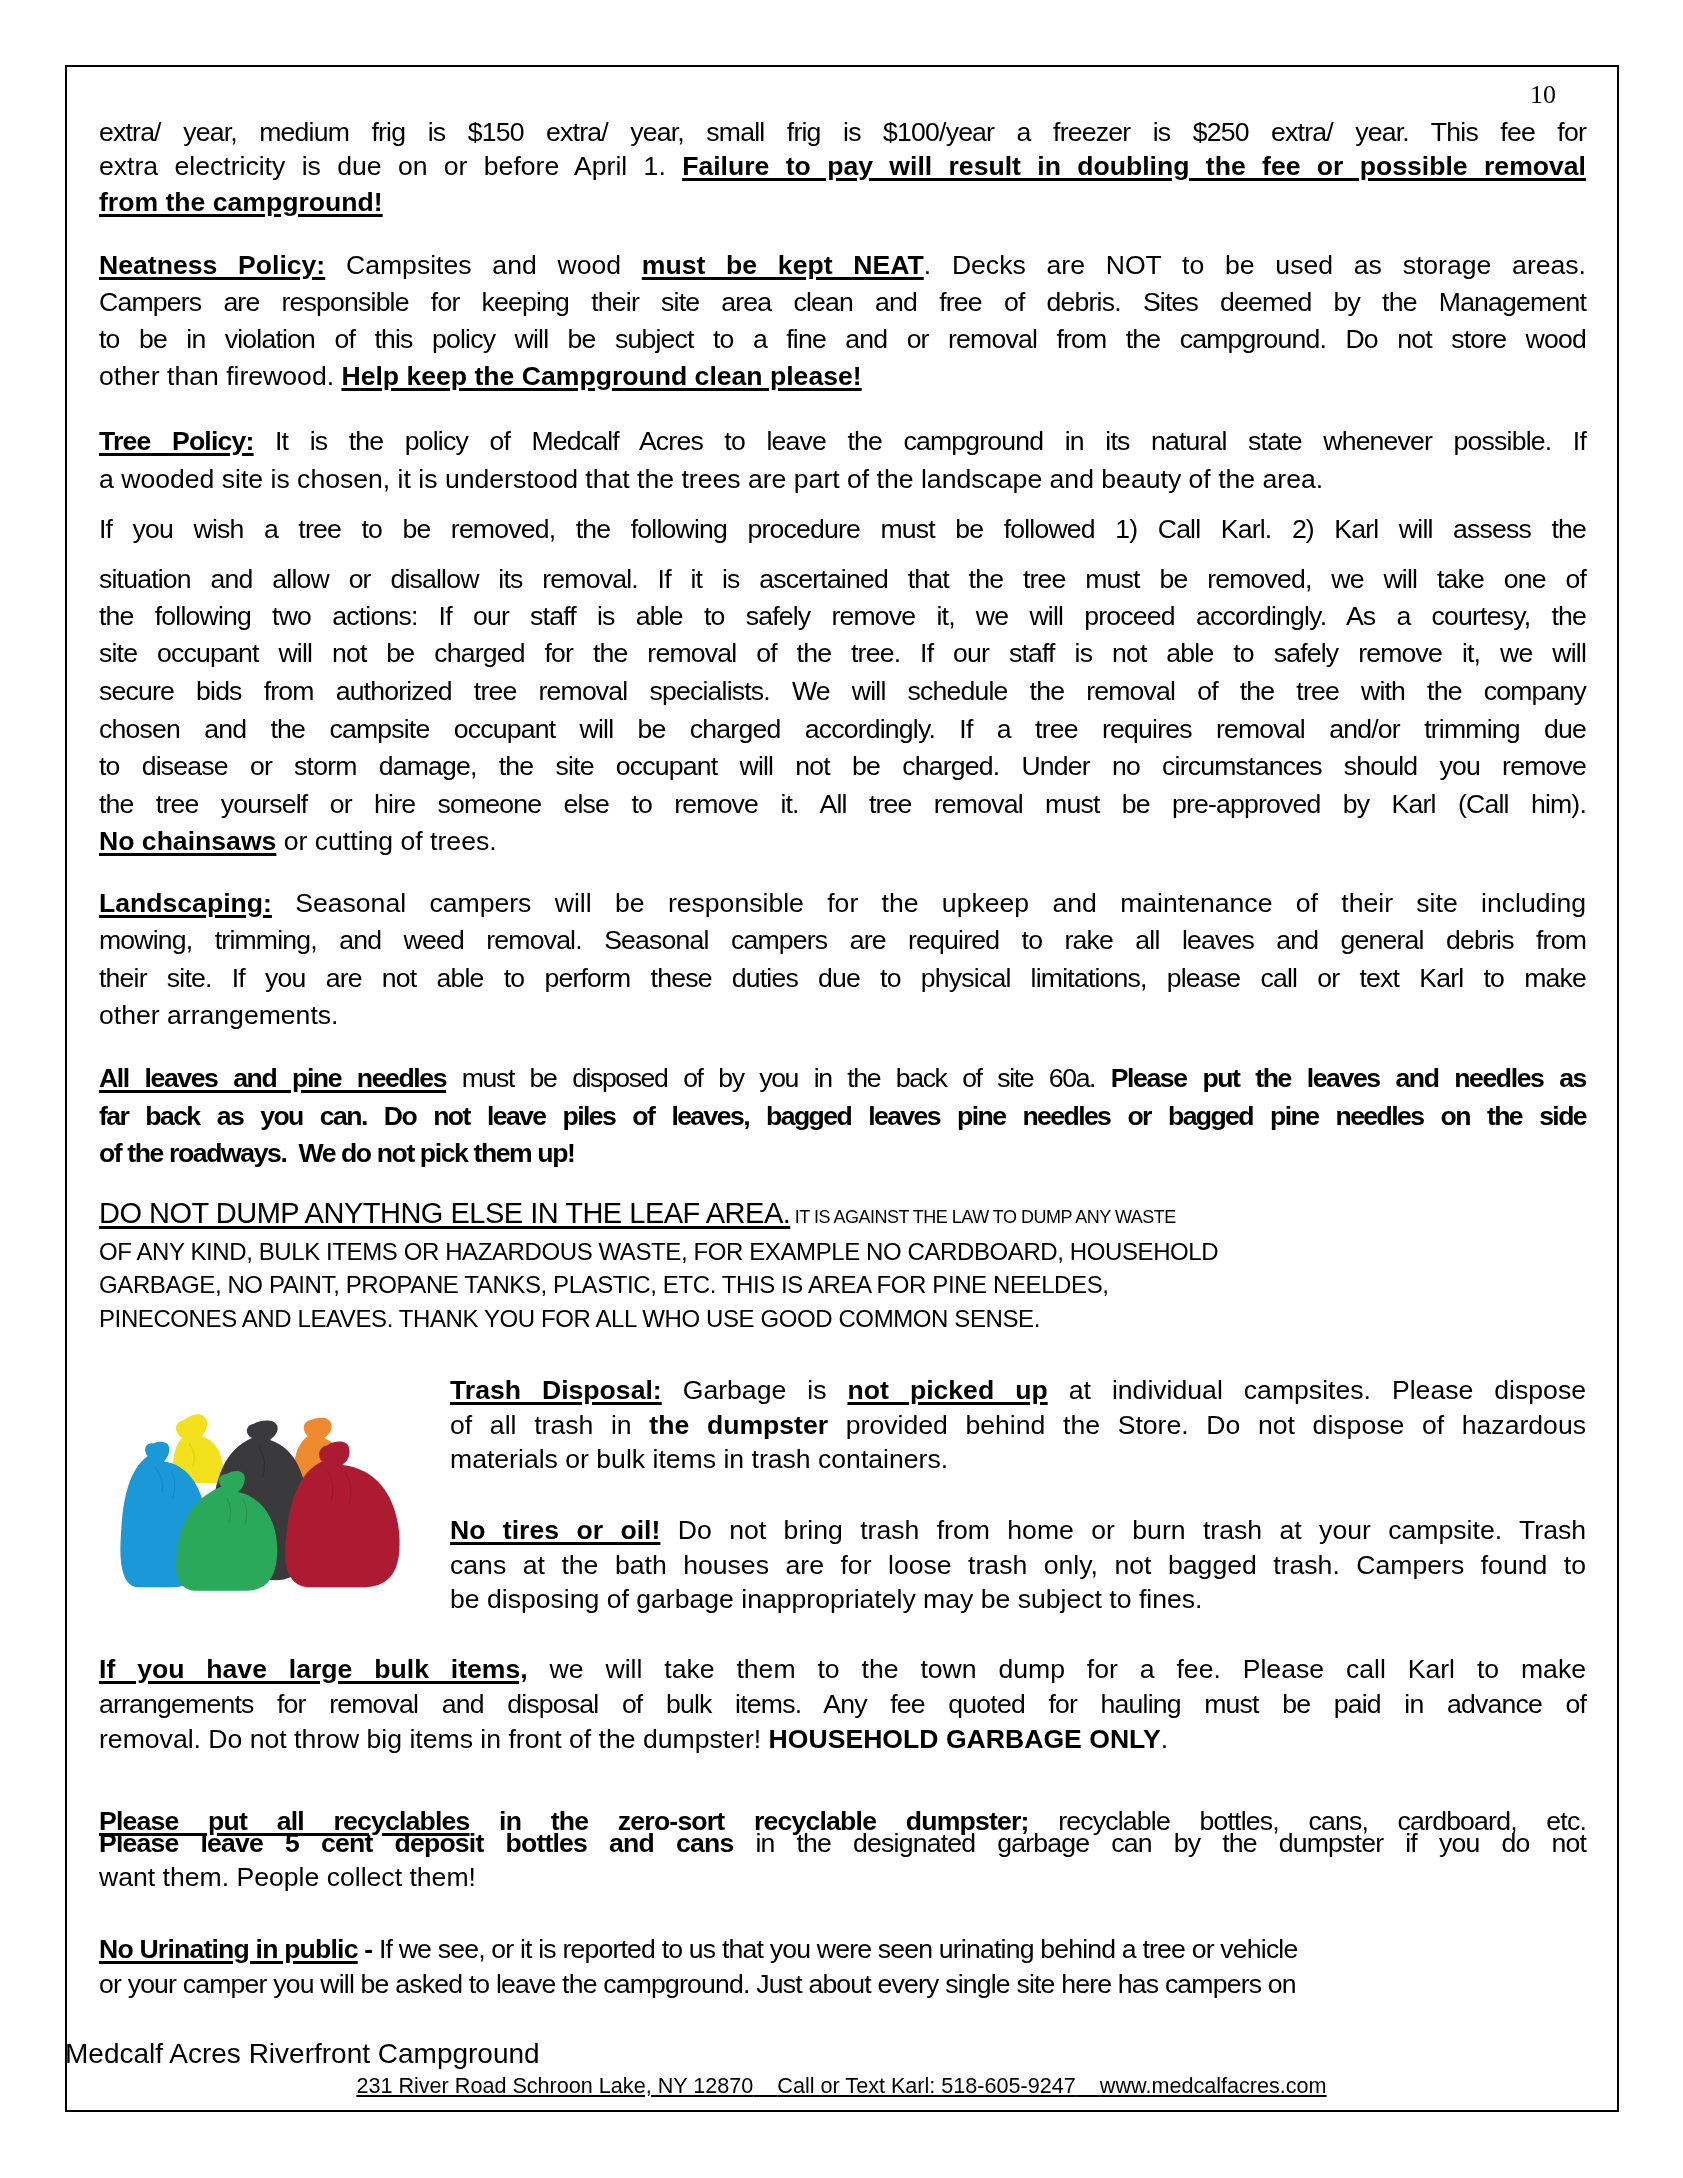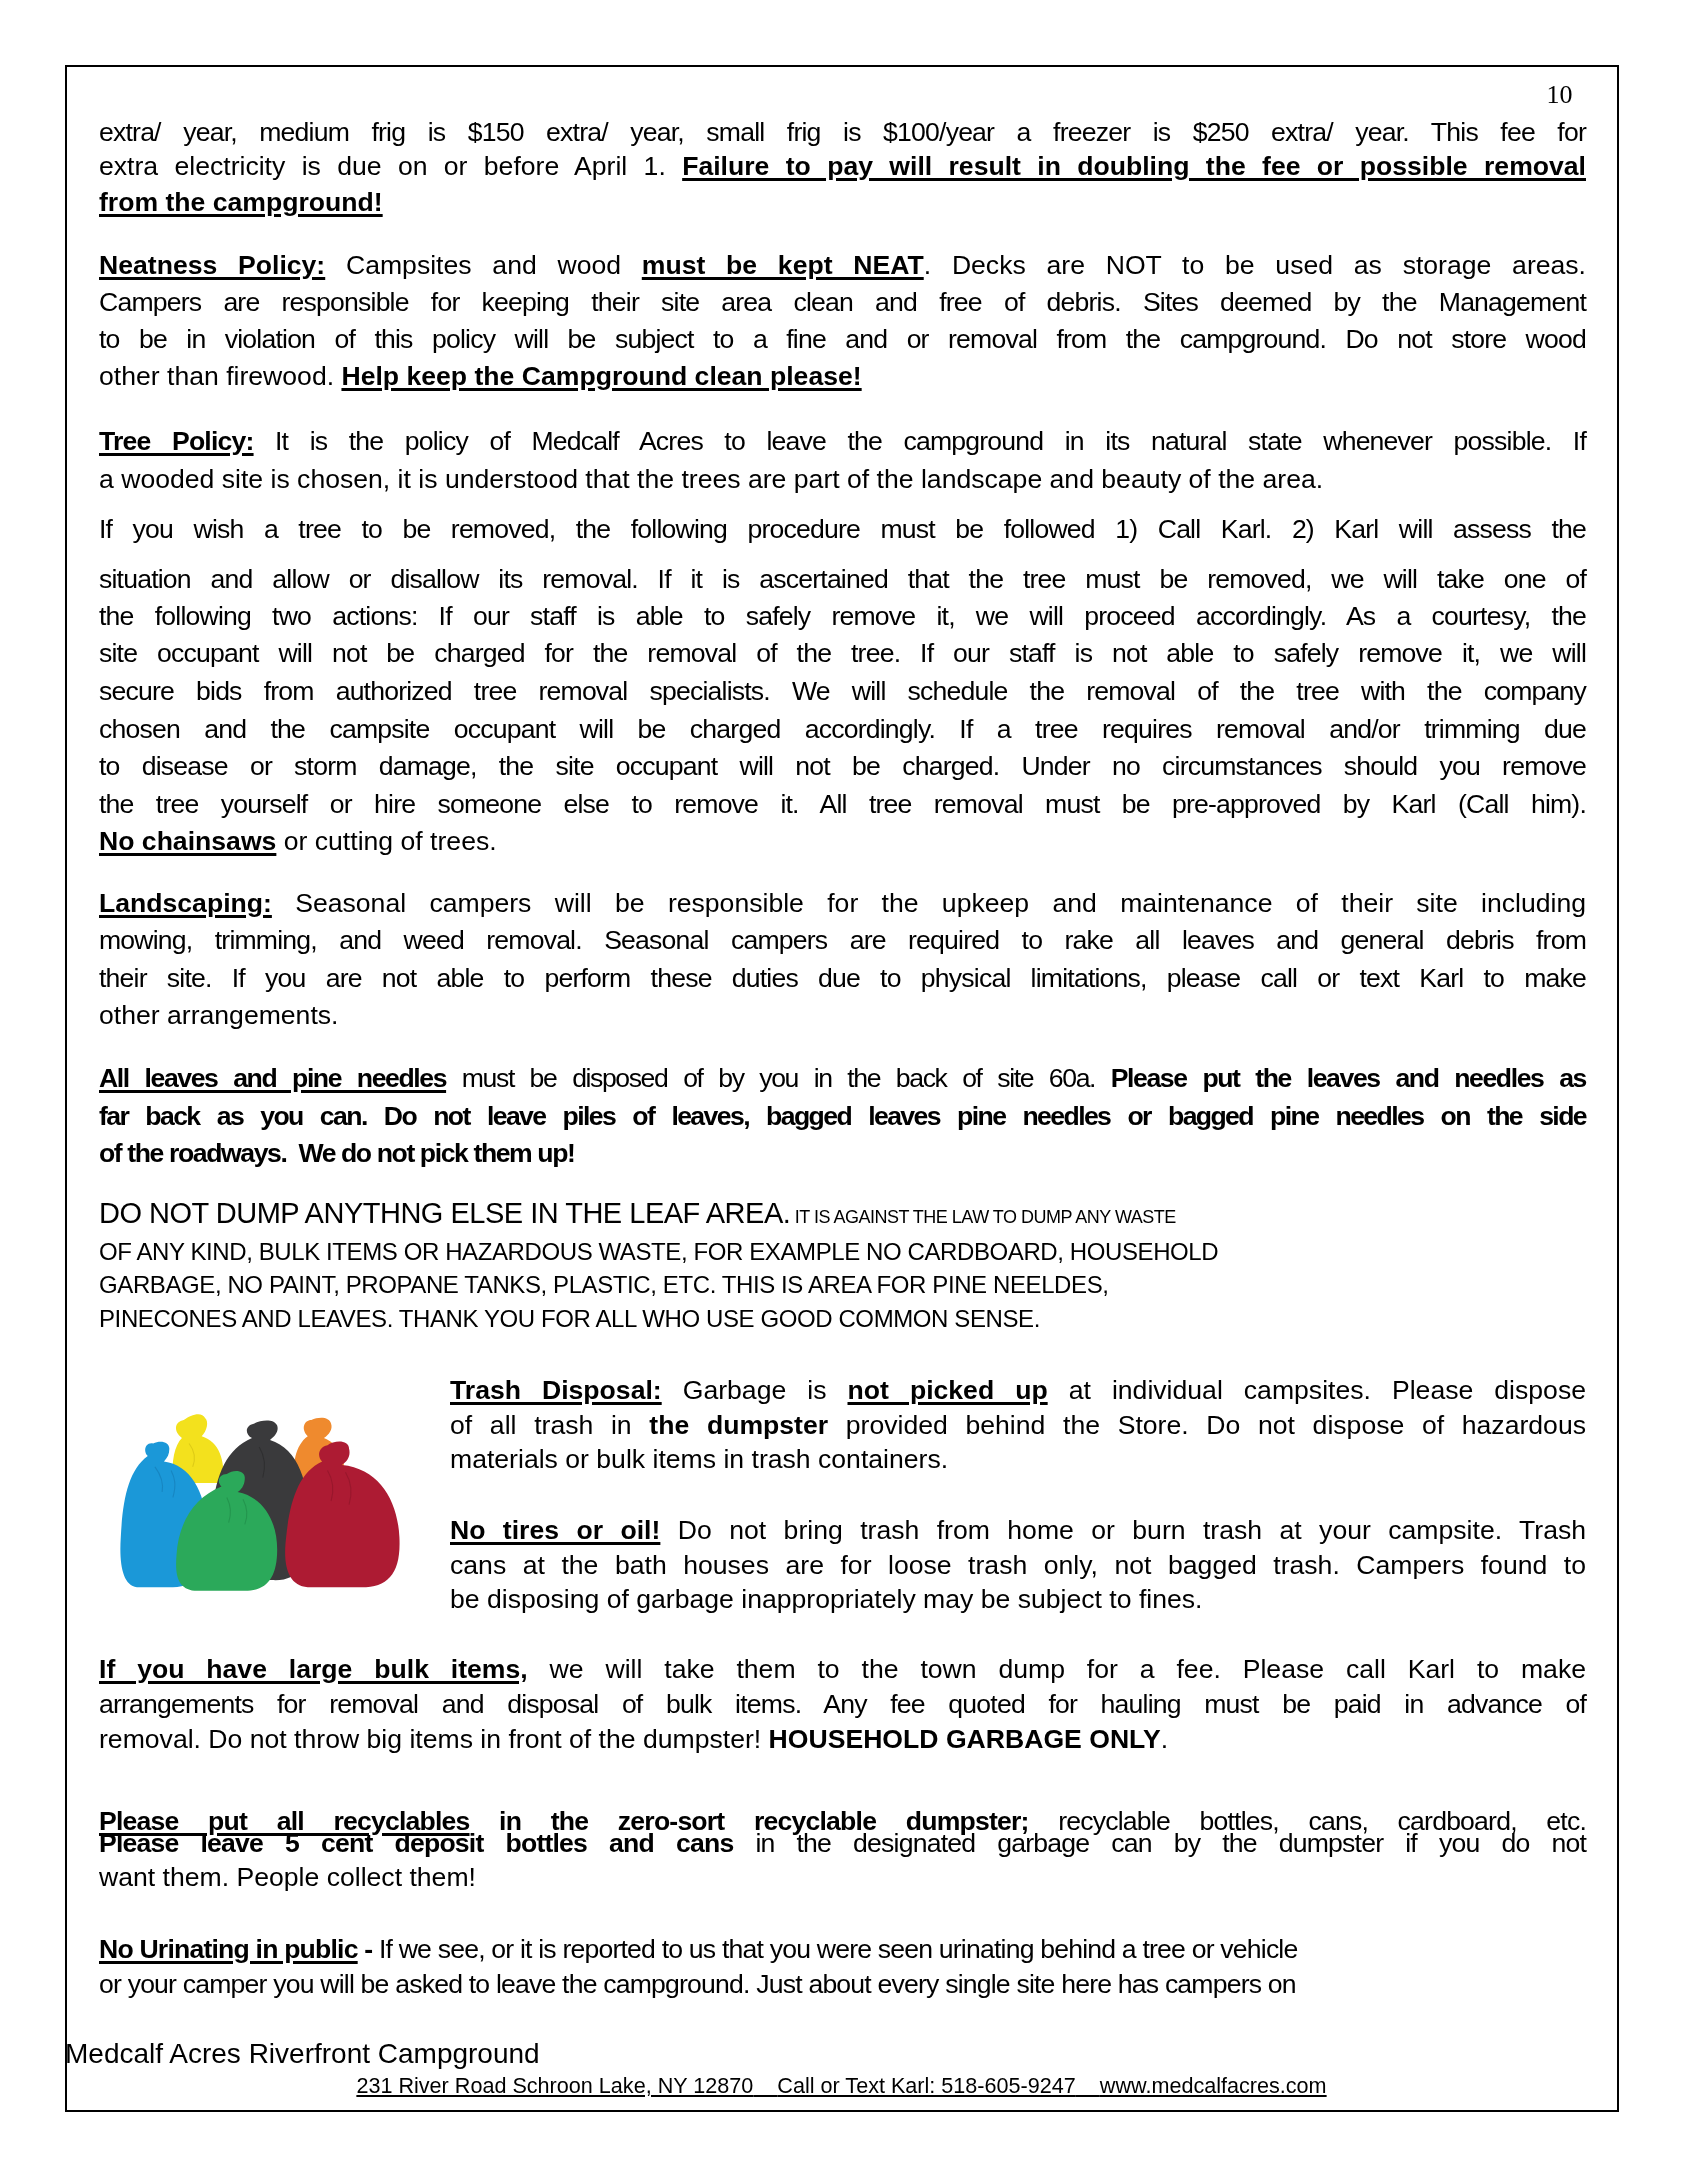--- a/index.html
+++ b/index.html
@@ -1,31 +1,31 @@
 <!DOCTYPE html>
 <html style="font-size:14.4px"><head>
 <meta charset="utf-8">
 <style>
   html, body { margin: 0; padding: 0; background: #ffffff; }
   body { width: 1683px; height: 2178px; position: relative; overflow: hidden;
          font-family: "Liberation Sans", sans-serif; color: #000; }
   .page-frame { position: absolute; left: 65px; top: 65px; width: 1550px; height: 2043px;
                 border: 2.7px solid #000; box-sizing: content-box; }
-  .page-number { position: absolute; left: 1530px; top: 79px; width: 59px; text-align: center;
+  .page-number { position: absolute; left: 1530px; top: 79px; width: 59px; text-align: left;
                  font-family: "Liberation Serif", serif; font-size: 26px; line-height: 31px; }
   .ln { position: absolute; left: 99px; width: 1487px; font-size: 26.6px; line-height: 34px;
         white-space: nowrap; text-align: justify; text-align-last: justify; height: 34px; overflow: visible; }
   .ln.last { text-align-last: left; }
   .ln.narrow { left: 450px; width: 1136px; }
   .ln.caps { font-size: 24px; }
   .ln.caps-head { font-size: 29px; }
   .ln.tight { letter-spacing: -0.8px; }
   .ln span { white-space: pre; }
   b, .b { font-weight: bold; }
-  .u { text-decoration-thickness: 2.7px; text-underline-offset: 2.7px; }
+  .u { text-decoration: underline; text-decoration-thickness: 2.7px; text-underline-offset: 2.7px; }
   .bu { font-weight: bold; text-decoration: underline; text-decoration-thickness: 2.7px; text-underline-offset: 2.7px; }
   .footer-title { position: absolute; left: 65px; width: 1553px; top: 2038px; text-align: left;
                   font-size: 28px; line-height: 32px; }
   .footer-address { position: absolute; left: 65px; width: 1553px; top: 2072px; text-align: center;
                     font-size: 21.6px; line-height: 27px; white-space: pre; text-decoration: underline; }
   .bags { position: absolute; left: 119px; top: 1411px; width: 284px; height: 180px; }
 </style>
 </head>
 <body>
 

